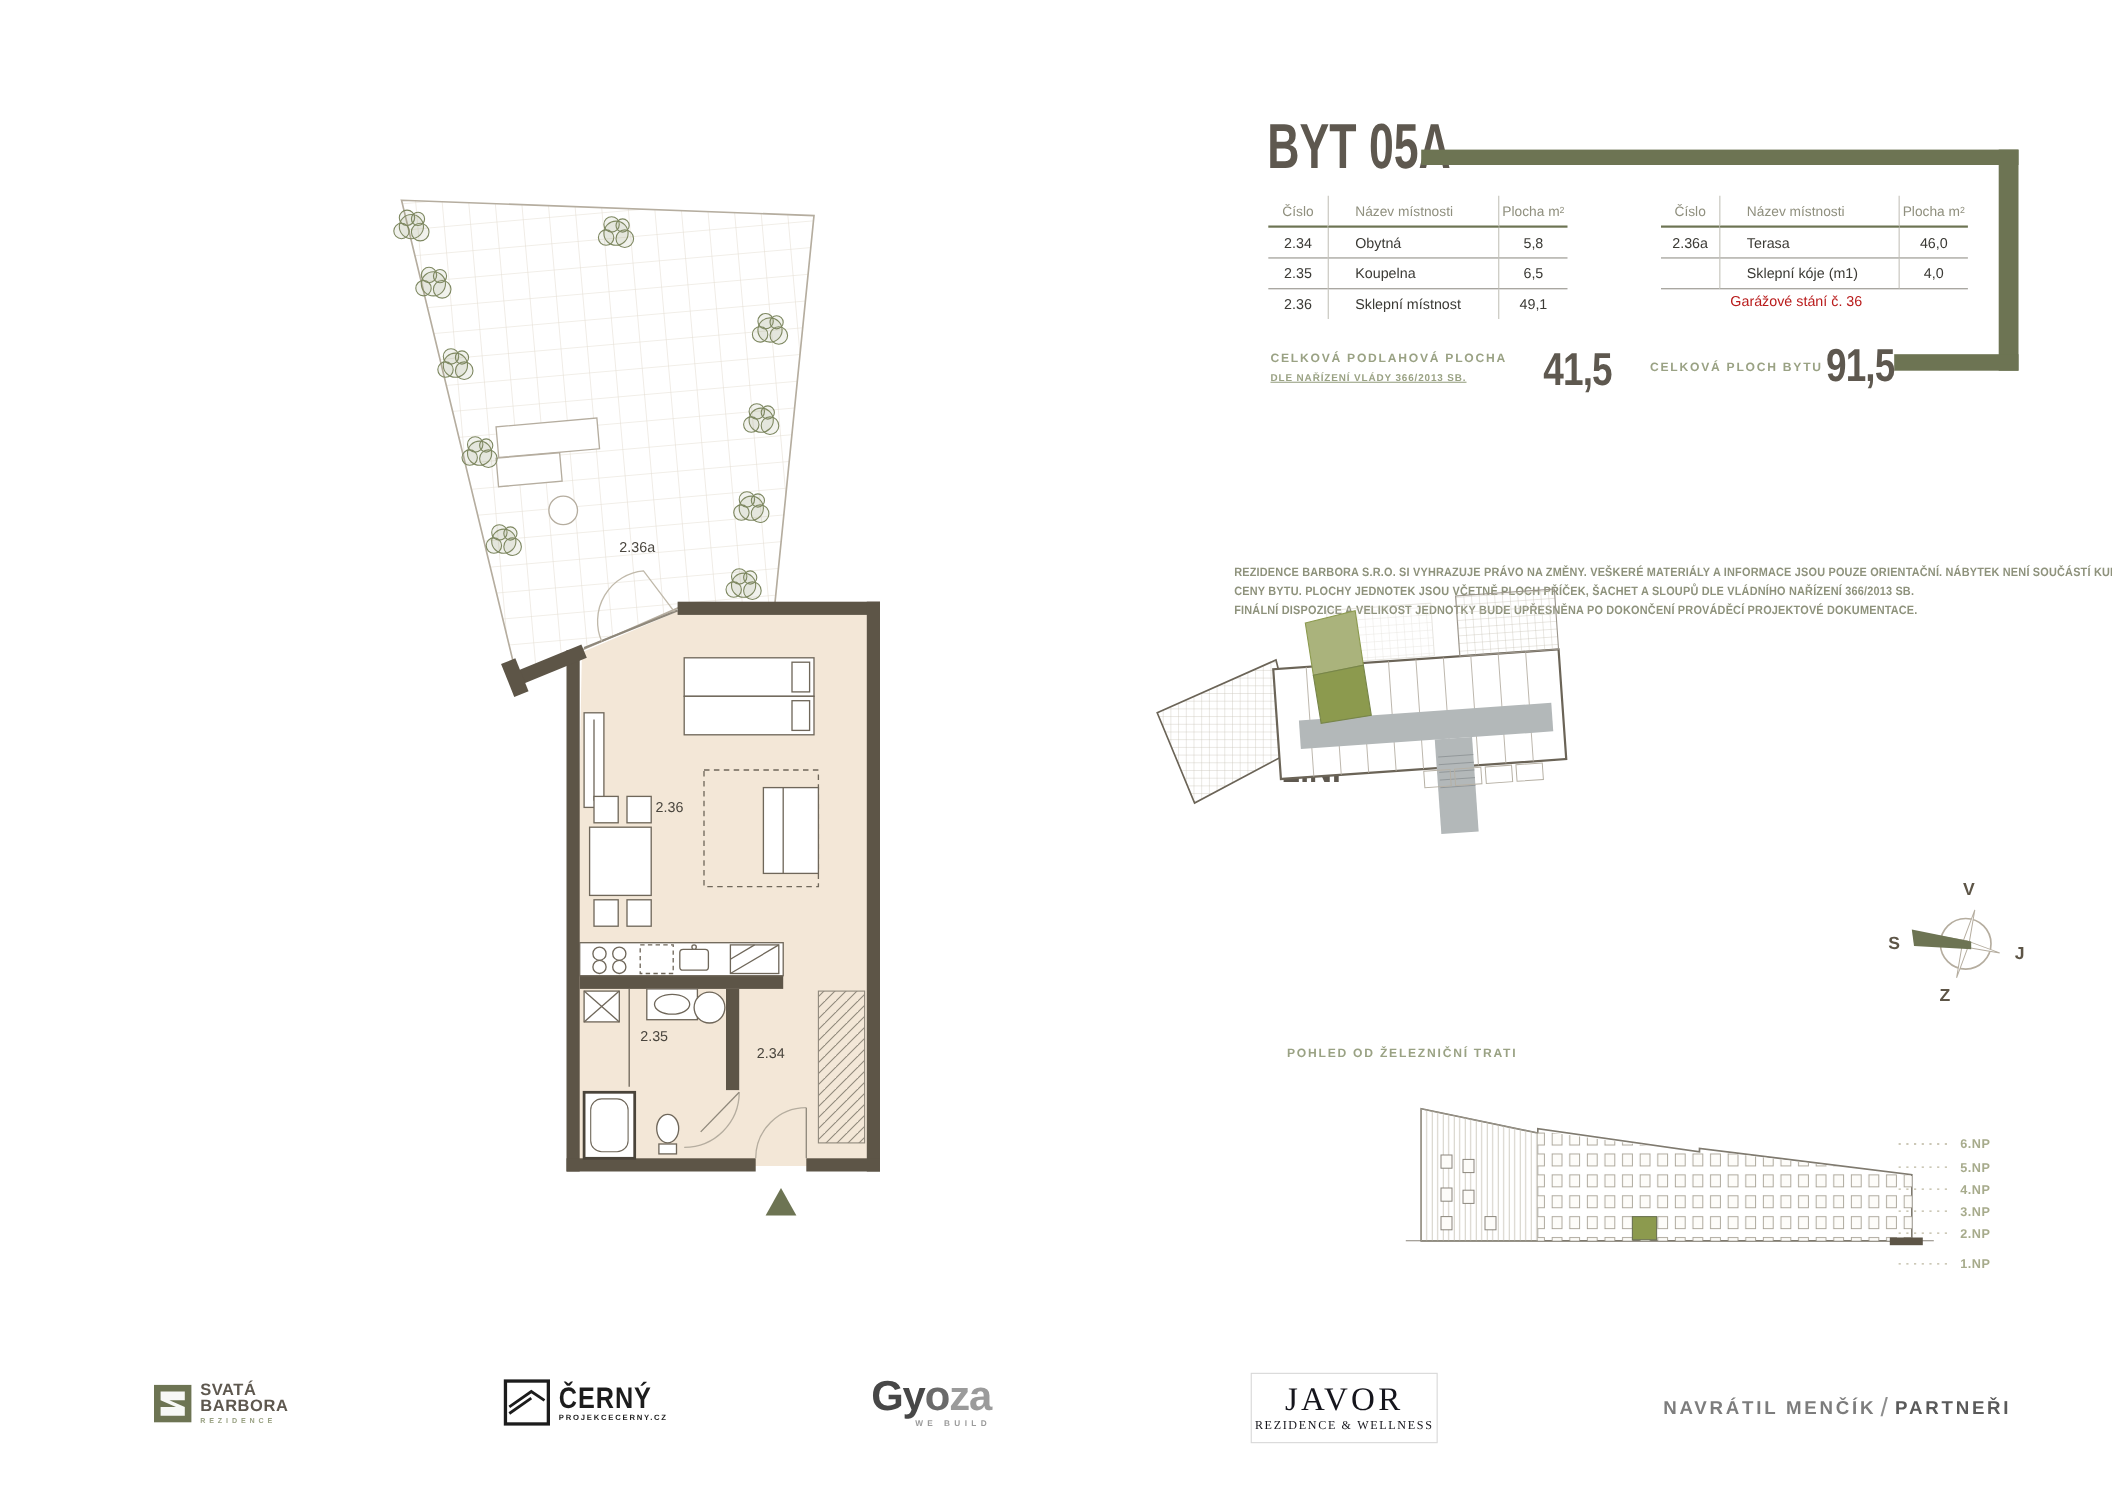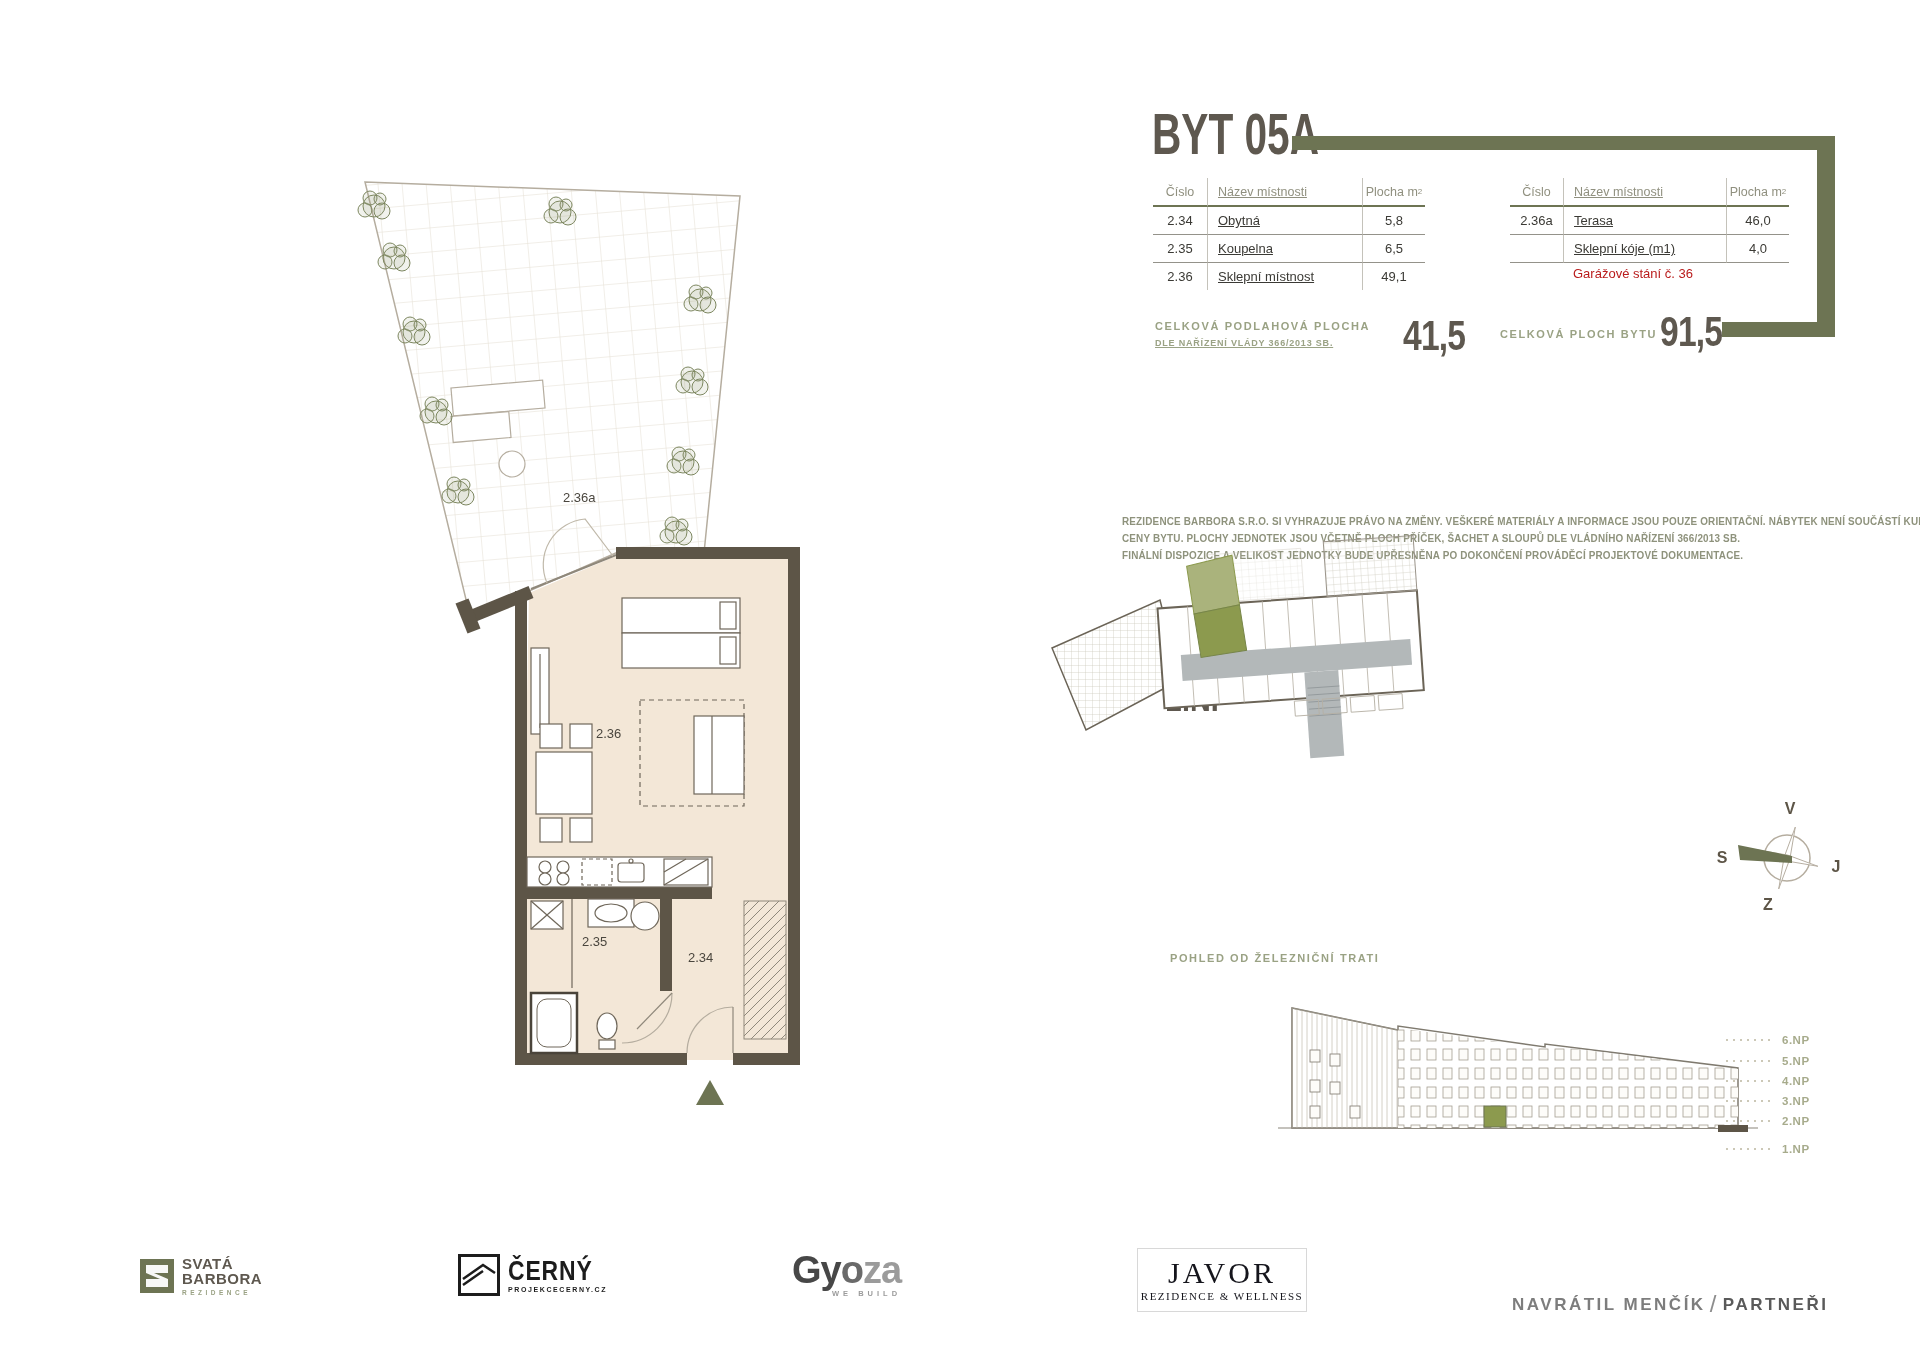--- a/index.html
+++ b/index.html
@@ -16,21 +16,21 @@
           transform-origin:left top;white-space:nowrap;letter-spacing:-1px;}
   .accent{background:#6d7453;}
 
   
   .rtable{display:grid;font-size:13px;color:#3b3a35;}
   .t1{grid-template-columns:54px 156px 62px;}
   .t2{grid-template-columns:53px 164px 62px;}
   .rt-cell{height:27px;display:flex;align-items:center;border-bottom:1px solid #94928a;}
   .rt-head{color:#90907f;font-size:12.5px;border-bottom:2px solid #6d7453;}
   .c-num{justify-content:center;}
-  .c-name{padding-left:10px;border-left:1px solid #c4c2ba;border-right:1px solid #c4c2ba;text-decoration:underline;}
+  .c-name{padding-left:24px;border-left:1px solid #c4c2ba;border-right:1px solid #c4c2ba;}
   .c-area{justify-content:center;}
   .nb{border-bottom:none;}
   sup{font-size:8px;}
   .tnote{font-size:13px;color:#b91c1c;white-space:nowrap;}
 
   .disc{font-size:11px;font-weight:bold;color:#8e927c;line-height:17px;letter-spacing:.2px;
         transform:scaleX(.90);transform-origin:left top;white-space:nowrap;}
   .npbig{font-size:36px;font-weight:bold;color:#5e584f;transform:scaleX(.80);
          transform-origin:left top;}
 
@@ -51,21 +51,21 @@
            transform:scaleX(.85);transform-origin:left top;}
   .ce-sub{font-size:7px;font-weight:bold;color:#1c1c1c;letter-spacing:1.6px;margin-top:2px;}
   .gy{font-size:38px;font-weight:bold;letter-spacing:-1px;line-height:36px;}
   .gy-dark{color:#474747;} .gy-mid{color:#6a6a6a;} .gy-light{color:#9b9b9b;}
   .gy-sub{font-size:7.5px;font-weight:bold;color:#9b9b9b;letter-spacing:4px;text-align:right;margin-top:1px;}
   .jv-box{width:168px;height:62px;background:#fff;border:1px solid #d8d8d8;display:flex;
           flex-direction:column;align-items:center;justify-content:center;
           font-family:"Liberation Serif",serif;color:#15151c;}
   .jv-name{font-size:30px;letter-spacing:3px;line-height:30px;}
   .jv-sub{font-size:11px;letter-spacing:1.5px;margin-top:2px;}
-  .nv{font-size:17px;font-weight:bold;letter-spacing:2.5px;color:#7d7d7d;white-space:nowrap;margin-top:24px;}
+  .nv{font-size:17px;font-weight:bold;letter-spacing:2.5px;color:#7d7d7d;white-space:nowrap;}
   .nv .slash{color:#8d8d8d;font-weight:normal;font-size:24px;vertical-align:-2px;padding:0 4px;}
   .nv .partner{color:#5a5a5a;}
 </style>
 </head>
 <body>
 
 <div id="page">
 
   <svg class="abs" style="left:300px;top:150px;" width="540" height="1010" viewBox="300 150 540 1010">
     <defs>

